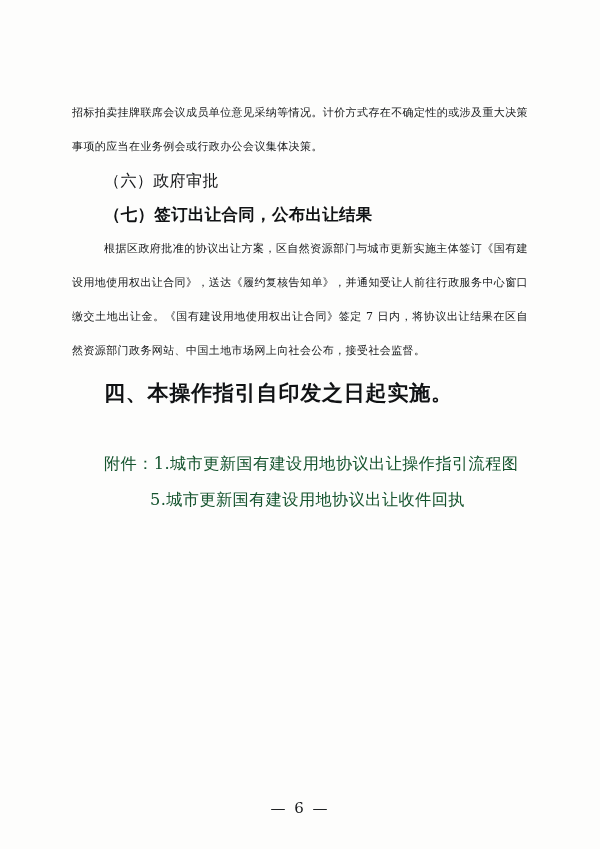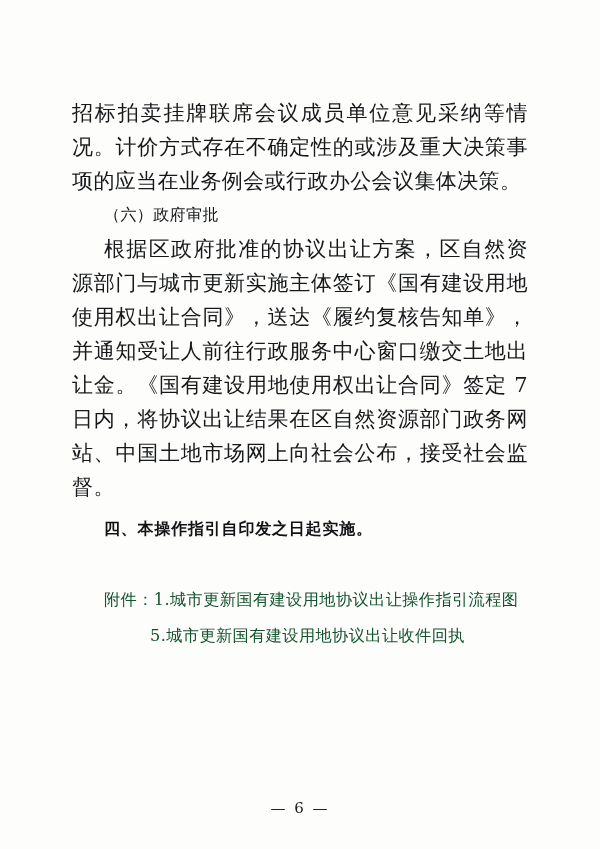--- a/index.html
+++ b/index.html
@@ -21,42 +21,42 @@
     background: #fdfdfc;
     box-sizing: border-box;
   }
   .content {
     position: absolute;
     left: 72px;
     top: 96px;
     width: 456px;
   }
   .para {
-    font-size: 21px;
+    font-size: 11px;
     line-height: 34px;
     letter-spacing: 0.4px;
     text-align: justify;
     text-justify: inter-character;
     margin: 0;
     color: #16181a;
   }
   .indent {
     text-indent: 32px;
   }
   .heading {
     font-size: 16.4px;
     line-height: 34px;
     letter-spacing: 0.4px;
     margin: 0;
     text-indent: 32px;
     font-weight: 700;
     color: #101214;
   }
   .section-heading {
-    font-size: 16px;
+    font-size: 21px;
     line-height: 34px;
     letter-spacing: 0.8px;
     margin: 0;
     text-indent: 32px;
     font-weight: 700;
     color: #101214;
   }
   .subhead {
     font-size: 16px;
     line-height: 34px;
@@ -102,20 +102,21 @@
 <body>
 
 <div class="page">
   <div class="content">
 
     <p class="para">招标拍卖挂牌联席会议成员单位意见采纳等情况。计价方式存在不确定性的或涉及重大决策事项的应当在业务例会或行政办公会议集体决策。</p>
 
     <p class="subhead">（六）政府审批</p>
 
 
+    <p class="heading">（七）签订出让合同，公布出让结果</p>
 
     <p class="para indent">根据区政府批准的协议出让方案，区自然资源部门与城市更新实施主体签订《国有建设用地使用权出让合同》，送达《履约复核告知单》，并通知受让人前往行政服务中心窗口缴交土地出让金。《国有建设用地使用权出让合同》签定 7 日内，将协议出让结果在区自然资源部门政务网站、中国土地市场网上向社会公布，接受社会监督。</p>
 
     <div class="gap-sm"></div>
 
     <p class="section-heading">四、本操作指引自印发之日起实施。</p>
 
     <div class="gap-md"></div>
 
     <div class="attach-block">

